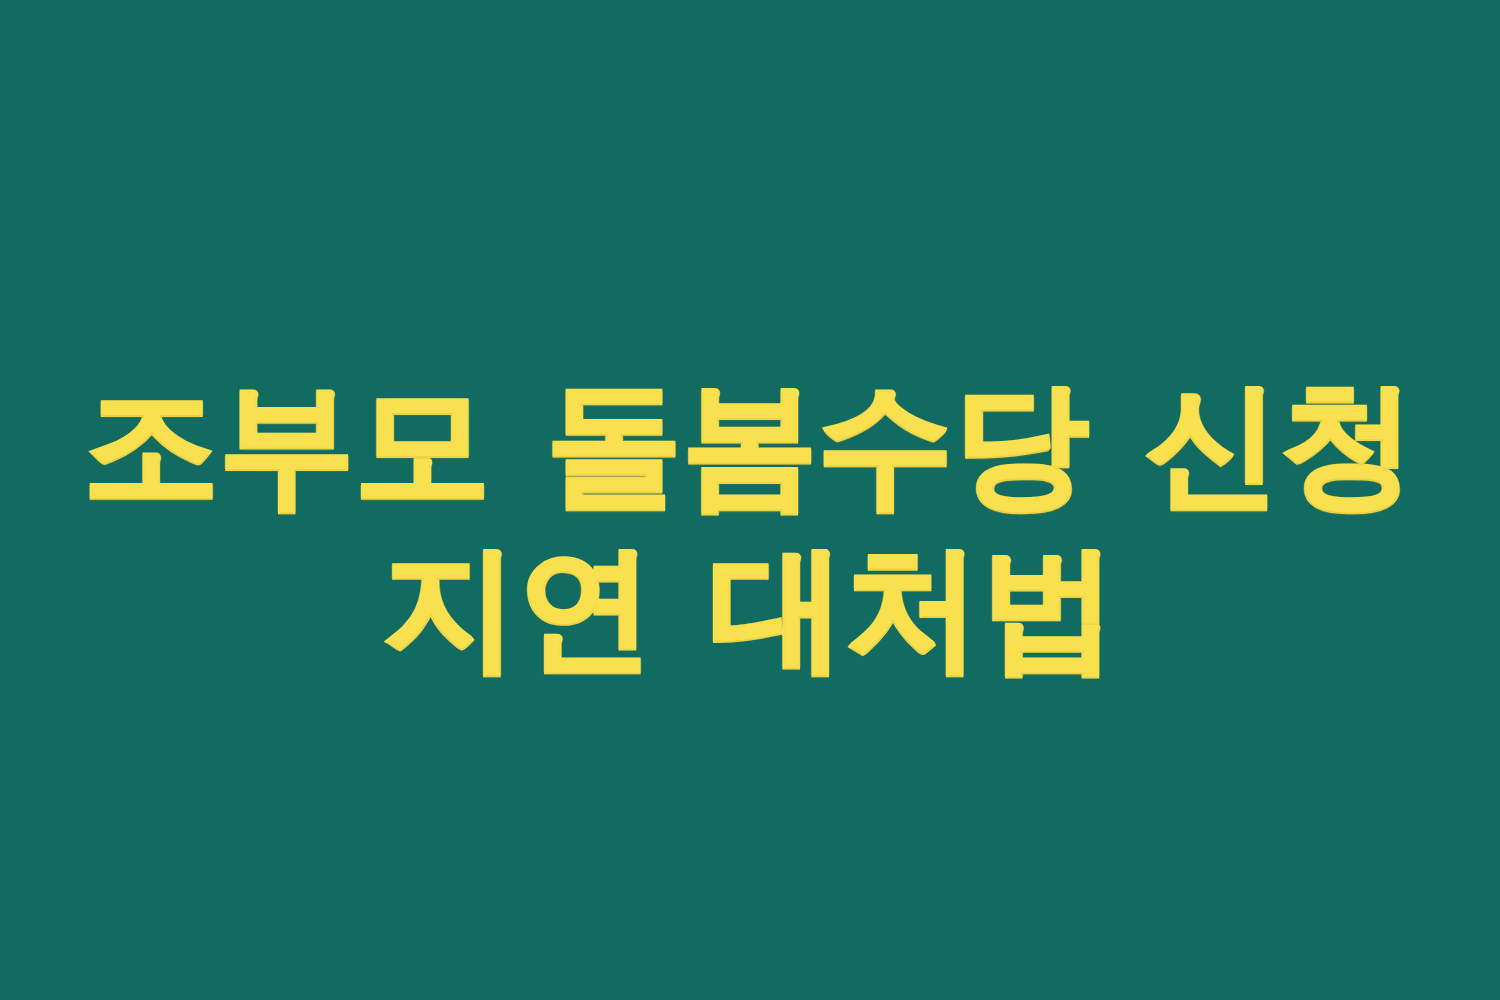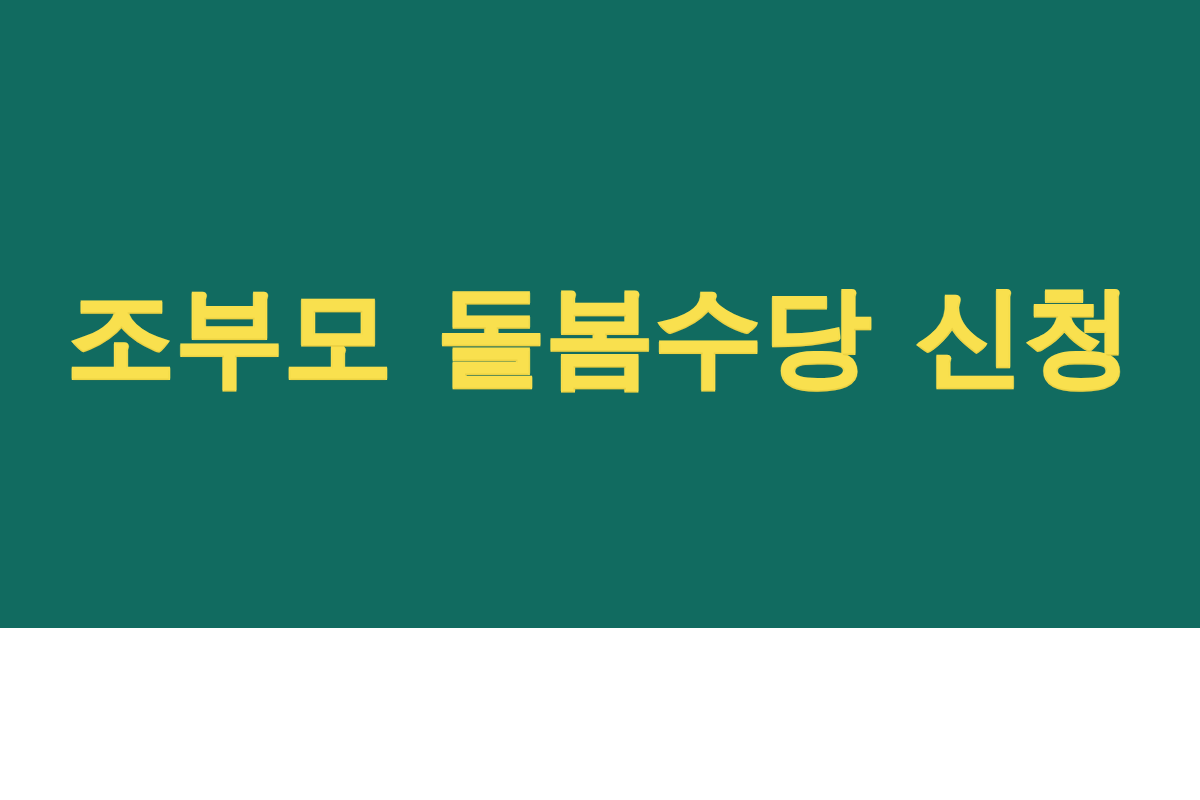--- a/index.html
+++ b/index.html
@@ -13,21 +13,21 @@
     height: 800px;
     overflow: hidden;
     font-family: "DejaVu Sans", "Liberation Sans", sans-serif;
   }
 
   
   .thumbnail-card {
     position: relative;
     box-sizing: border-box;
     width: 1200px;
-    height: 628px;
+    height: 800px;
     background-color: #116B60;
     display: flex;
     flex-direction: column;
     align-items: center;
     justify-content: center;
     
     padding-top: 44px;
     -webkit-font-smoothing: antialiased;
   }
 
@@ -60,15 +60,16 @@
     margin-top: 0;
   }
 </style>
 </head>
 <body>
 
 <div class="thumbnail-card" style="background-color: rgb(17, 107, 96);">
 
   <h1 class="headline" style="color: rgb(249, 224, 78); -webkit-text-stroke: 3px rgb(249, 224, 78);">
     <span class="headline-line">조부모 돌봄수당 신청</span>
+    <span class="headline-line">지연 대처법</span>
   </h1>
 
 </div>
 
 </body></html>

